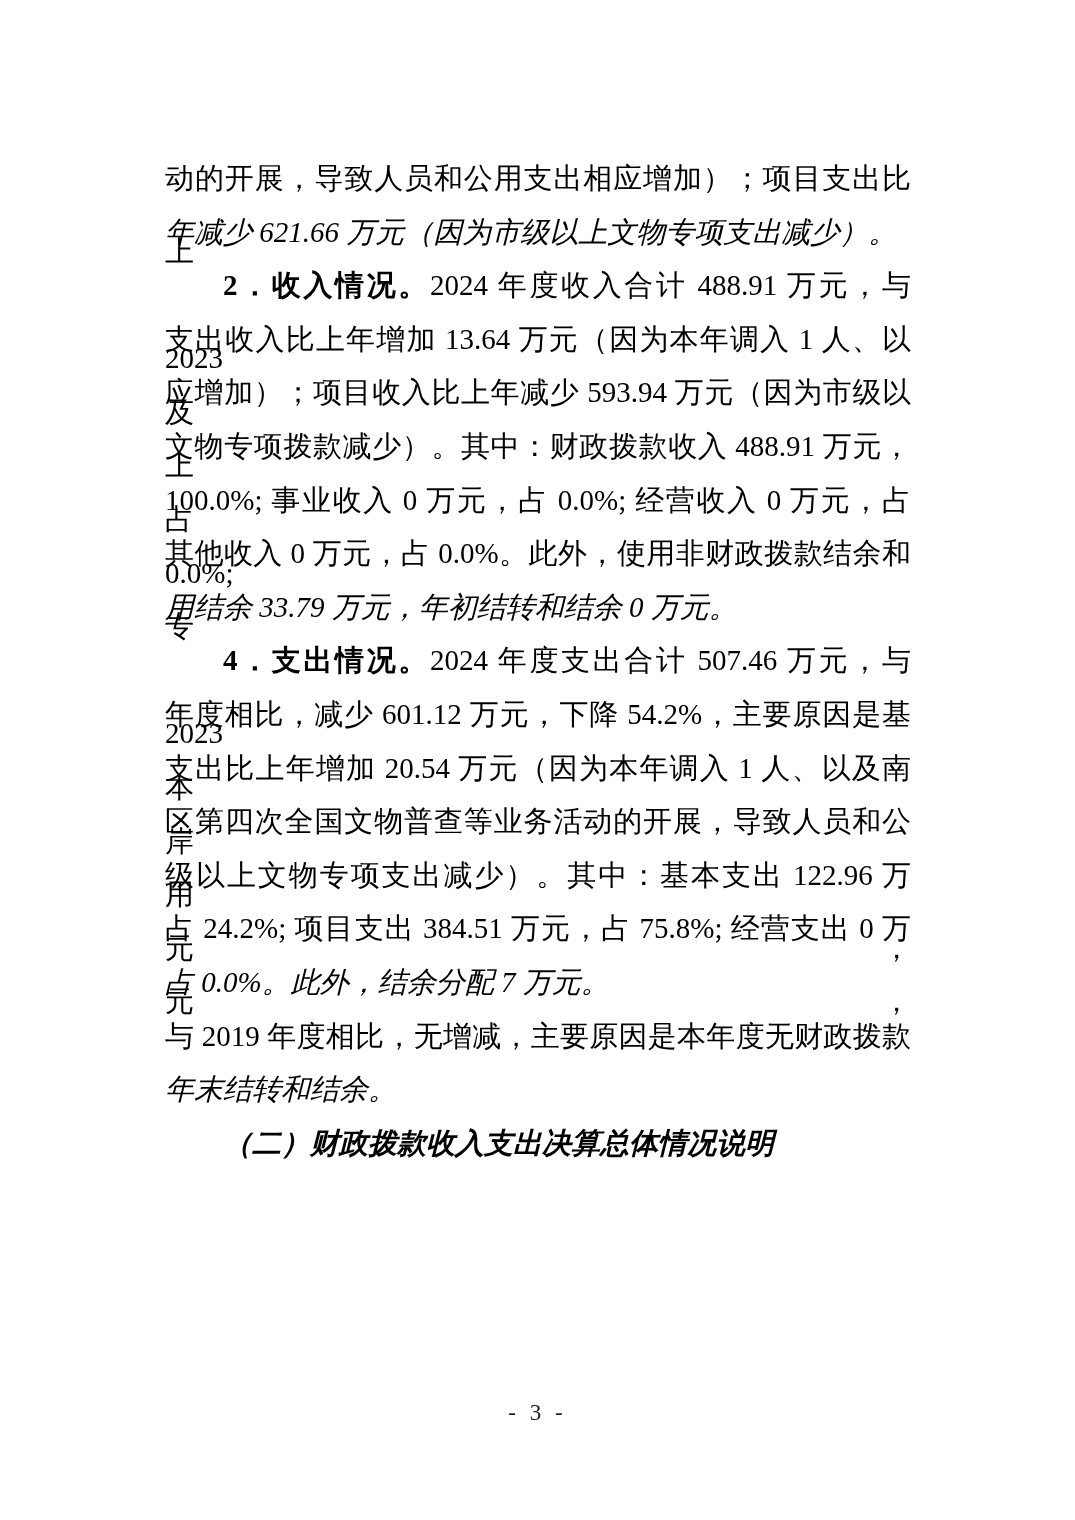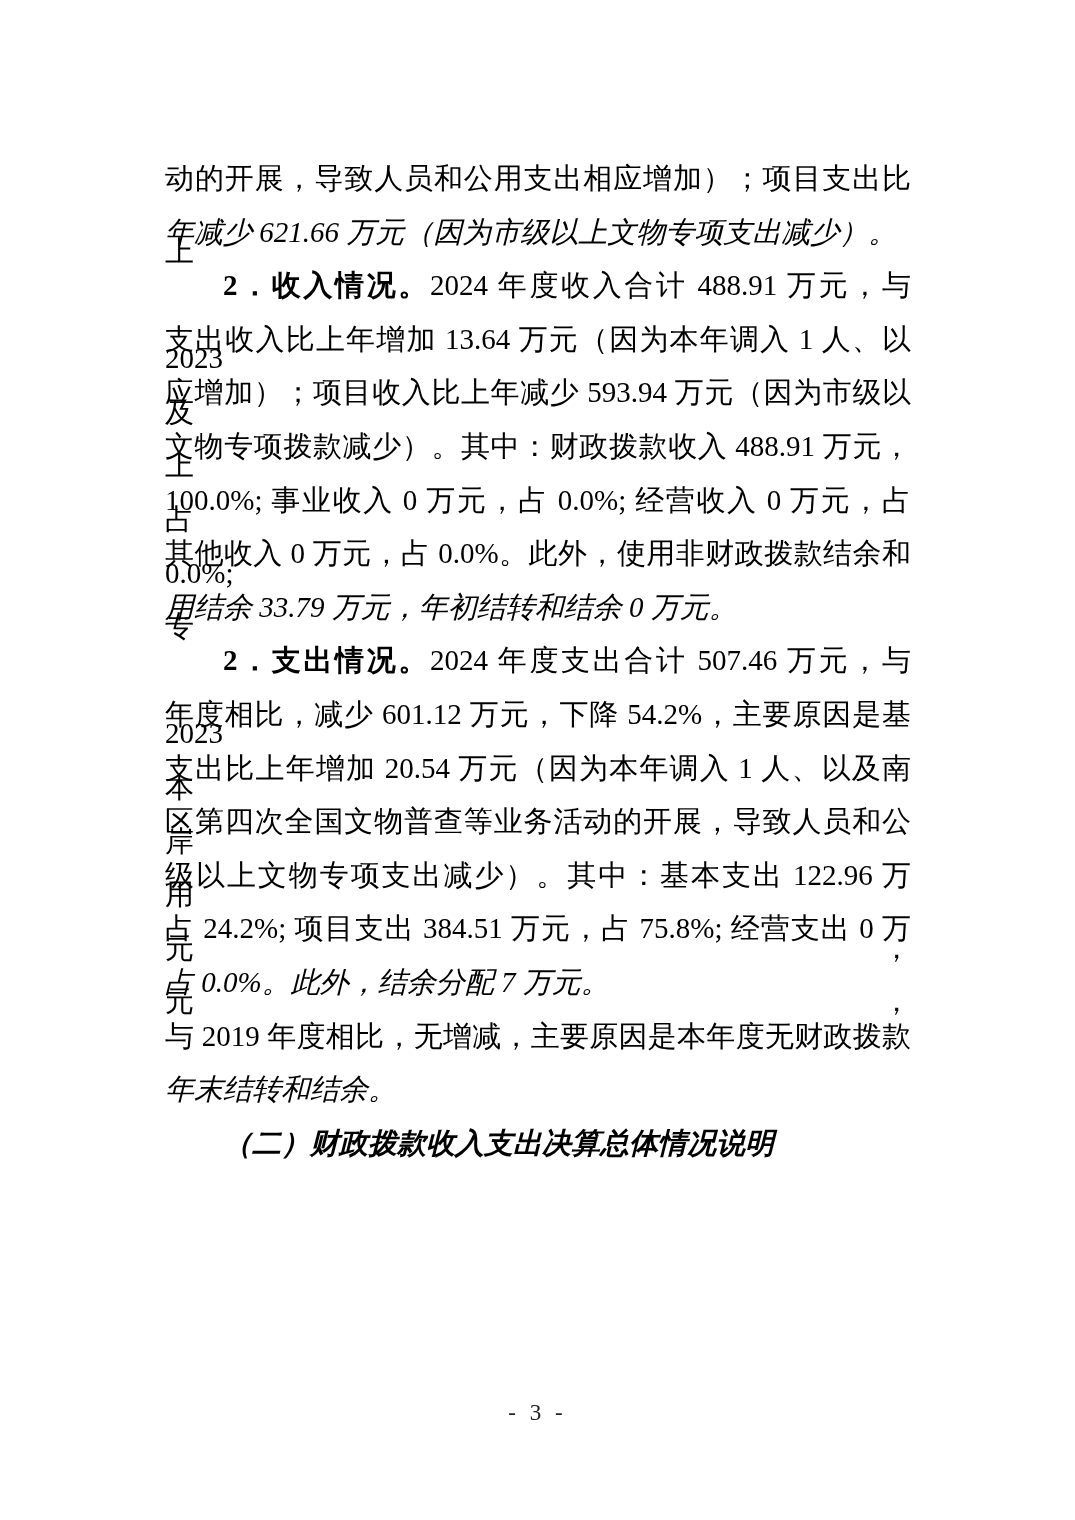--- a/index.html
+++ b/index.html
@@ -65,21 +65,21 @@
   <div class="body-text">
       <div class="line"><span class="run">动的开展，导致人员和公用支出相应增加）；项目支出比上</span></div>
       <div class="line last"><span class="run">年减少 621.66 万元（因为市级以上文物专项支出减少）。</span></div>
       <div class="line indent"><span class="run bold">2．收入情况。</span><span class="run">2024 年度收入合计 488.91 万元，与 2023</span></div>
       <div class="line"><span class="run">支出收入比上年增加 13.64 万元（因为本年调入 1 人、以及</span></div>
       <div class="line"><span class="run">应增加）；项目收入比上年减少 593.94 万元（因为市级以上</span></div>
       <div class="line"><span class="run">文物专项拨款减少）。其中：财政拨款收入 488.91 万元，占</span></div>
       <div class="line"><span class="run">100.0%; 事业收入 0 万元，占 0.0%; 经营收入 0 万元，占 0.0%;</span></div>
       <div class="line"><span class="run">其他收入 0 万元，占 0.0%。此外，使用非财政拨款结余和专</span></div>
       <div class="line last"><span class="run">用结余 33.79 万元，年初结转和结余 0 万元。</span></div>
-      <div class="line indent"><span class="run bold">2．支出情况。</span><span class="run">2024 年度支出合计 507.46 万元，与 2023</span></div>
+      <div class="line indent"><span class="run bold">4．支出情况。</span><span class="run">2024 年度支出合计 507.46 万元，与 2023</span></div>
       <div class="line"><span class="run">年度相比，减少 601.12 万元，下降 54.2%，主要原因是基本</span></div>
       <div class="line"><span class="run">支出比上年增加 20.54 万元（因为本年调入 1 人、以及南岸</span></div>
       <div class="line"><span class="run">区第四次全国文物普查等业务活动的开展，导致人员和公用</span></div>
       <div class="line"><span class="run">级以上文物专项支出减少）。其中：基本支出 122.96 万元，</span></div>
       <div class="line"><span class="run">占 24.2%; 项目支出 384.51 万元，占 75.8%; 经营支出 0 万元，</span></div>
       <div class="line last"><span class="run">占 0.0%。此外，结余分配 7 万元。</span></div>
       <div class="line"><span class="run">与 2019 年度相比，无增减，主要原因是本年度无财政拨款</span></div>
       <div class="line last"><span class="run">年末结转和结余。</span></div>
       <div class="line indent last heading"><span class="run bold">（二）财政拨款收入支出决算总体情况说明</span></div>
     </div>

